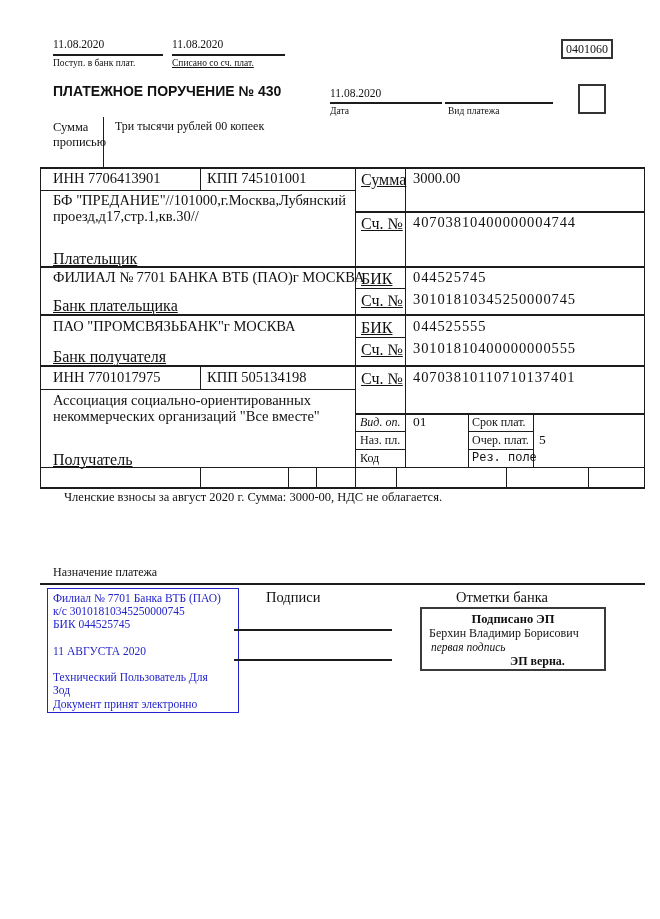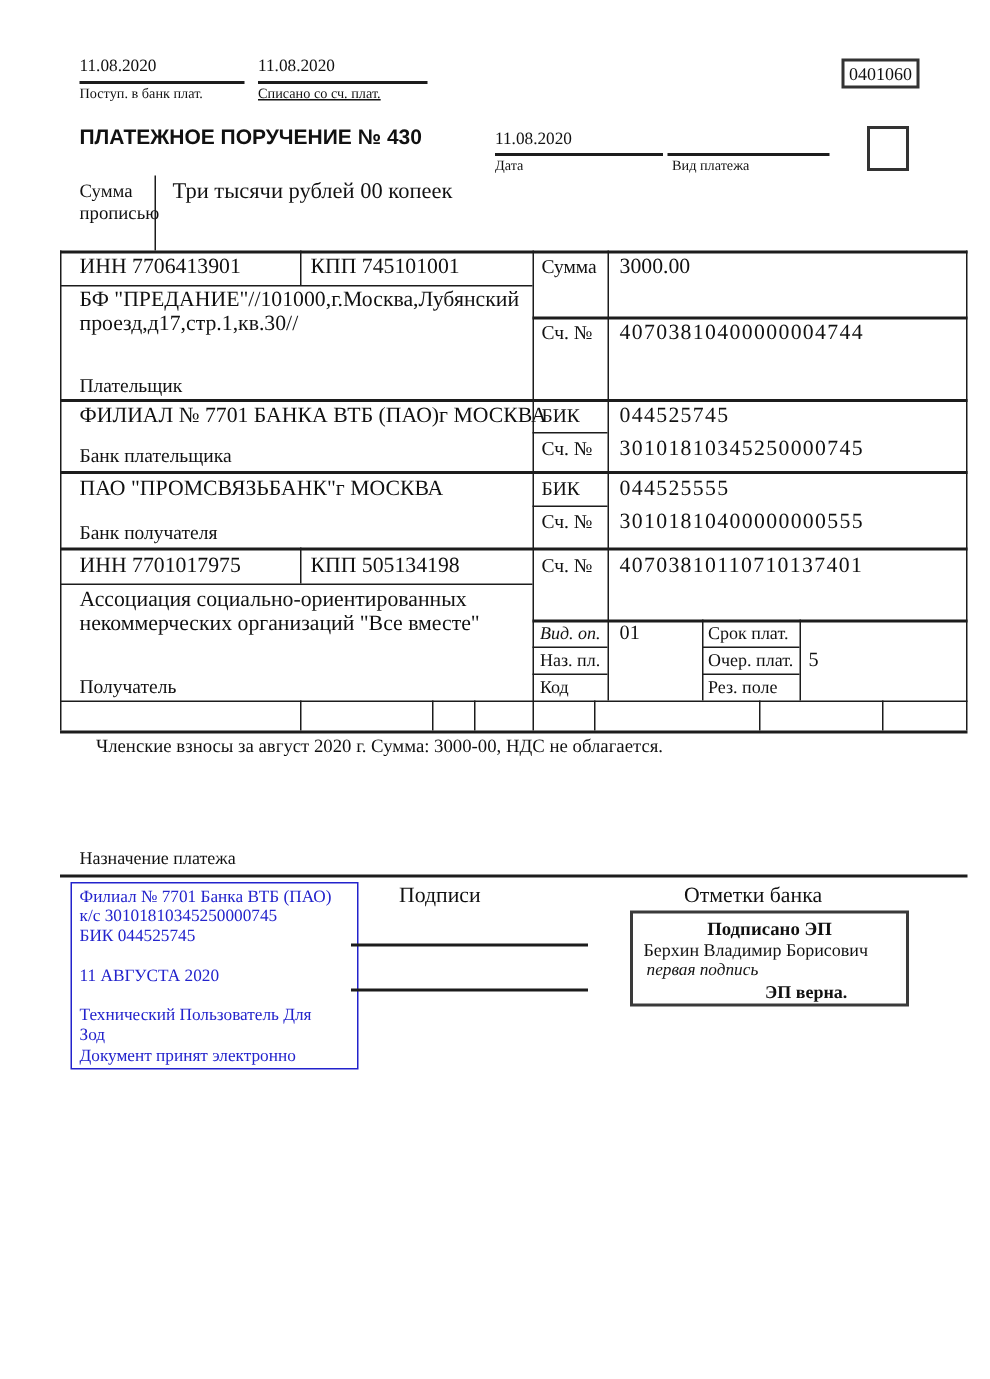--- a/index.html
+++ b/index.html
@@ -6,21 +6,21 @@
   .page{
     position:relative;
     width:660px;height:919px;
     margin:0 auto;
     background:#ffffff;
     font-family:"Liberation Serif", serif;
     color:#111;
     overflow:hidden;
   }
   .t{position:absolute;font-size:14.5px;white-space:nowrap;line-height:1.15;}
-  .t13{font-size:13px;}
+  .t13{font-size:16px;text-decoration:underline;}
   .t12{font-size:12px;}
   .t125{font-size:12.5px;}
   .t11{font-size:11.5px;}
   .sm{font-size:9.5px;}
   .num{letter-spacing:0.9px;}
   .wrap{white-space:normal;}
   .hl{position:absolute;height:1px;background:#1c1c1c;}
   .hl2{position:absolute;height:2px;background:#1c1c1c;}
   .vl{position:absolute;width:1px;background:#1c1c1c;}
   .box{position:absolute;border:2px solid #333;background:#fff;box-sizing:border-box;}
@@ -70,21 +70,21 @@
   <div class="hl2" style="left:330px;top:102px;width:112px;"></div>
   <div class="t sm" style="left:330px;top:106px;">Дата</div>
 
   <div class="hl2" style="left:445px;top:102px;width:108px;"></div>
   <div class="t sm" style="left:448px;top:106px;">Вид платежа</div>
 
   <div class="box" style="left:578px;top:84px;width:28px;height:30px;"></div>
 
   <div class="vl" style="left:103px;top:117px;height:50px;"></div>
   <div class="t t125 wrap" style="left:53px;top:120px;width:48px;line-height:15px;">Сумма прописью</div>
-  <div class="t" style="left:115px;top:120px;font-size:15px;">Три тысячи рублей 00 копеек</div>
+  <div class="t" style="left:115px;top:120px;font-size:12px;">Три тысячи рублей 00 копеек</div>
 
   <div class="hl2" style="left:40px;top:167px;width:605px;"></div>
   <div class="hl" style="left:40px;top:190px;width:315px;"></div>
   <div class="hl2" style="left:355px;top:211px;width:290px;"></div>
   <div class="hl2" style="left:40px;top:266px;width:605px;"></div>
   <div class="hl" style="left:355px;top:288px;width:50px;"></div>
   <div class="hl2" style="left:40px;top:314px;width:605px;"></div>
   <div class="hl" style="left:355px;top:337px;width:50px;"></div>
   <div class="hl2" style="left:40px;top:365px;width:605px;"></div>
   <div class="hl" style="left:40px;top:389px;width:315px;"></div>
@@ -144,21 +144,21 @@
   <div class="t" style="left:53px;top:408px;">некоммерческих организаций "Все вместе"</div>
   <div class="t t13" style="left:53px;top:451px;">Получатель</div>
 
   <div class="t t12" style="left:360px;top:416px;font-style:italic;">Вид. оп.</div>
   <div class="t" style="left:413px;top:414px;font-size:13.5px;">01</div>
   <div class="t t12" style="left:472px;top:416px;">Срок плат.</div>
   <div class="t t12" style="left:360px;top:434px;">Наз. пл.</div>
   <div class="t t12" style="left:472px;top:434px;">Очер. плат.</div>
   <div class="t" style="left:539px;top:432px;font-size:13.5px;">5</div>
   <div class="t t12" style="left:360px;top:452px;">Код</div>
-  <div class="t t12" style="left:472px;top:452px;">Рез. поле</div>
+  <div class="t t12" style="left:472px;top:452px;font-family:Liberation Mono, monospace;">Рез. поле</div>
 
   <div class="t t125" style="left:64px;top:490px;">Членские взносы за август 2020 г. Сумма: 3000-00, НДС не облагается.</div>
   <div class="t t12" style="left:53px;top:566px;">Назначение платежа</div>
   <div class="hl2" style="left:40px;top:583px;width:605px;"></div>
 
   <div class="bluebox">
     <div>Филиал № 7701 Банка ВТБ (ПАО)</div>
     <div>к/с 30101810345250000745</div>
     <div>БИК 044525745</div>
     <div></div>

